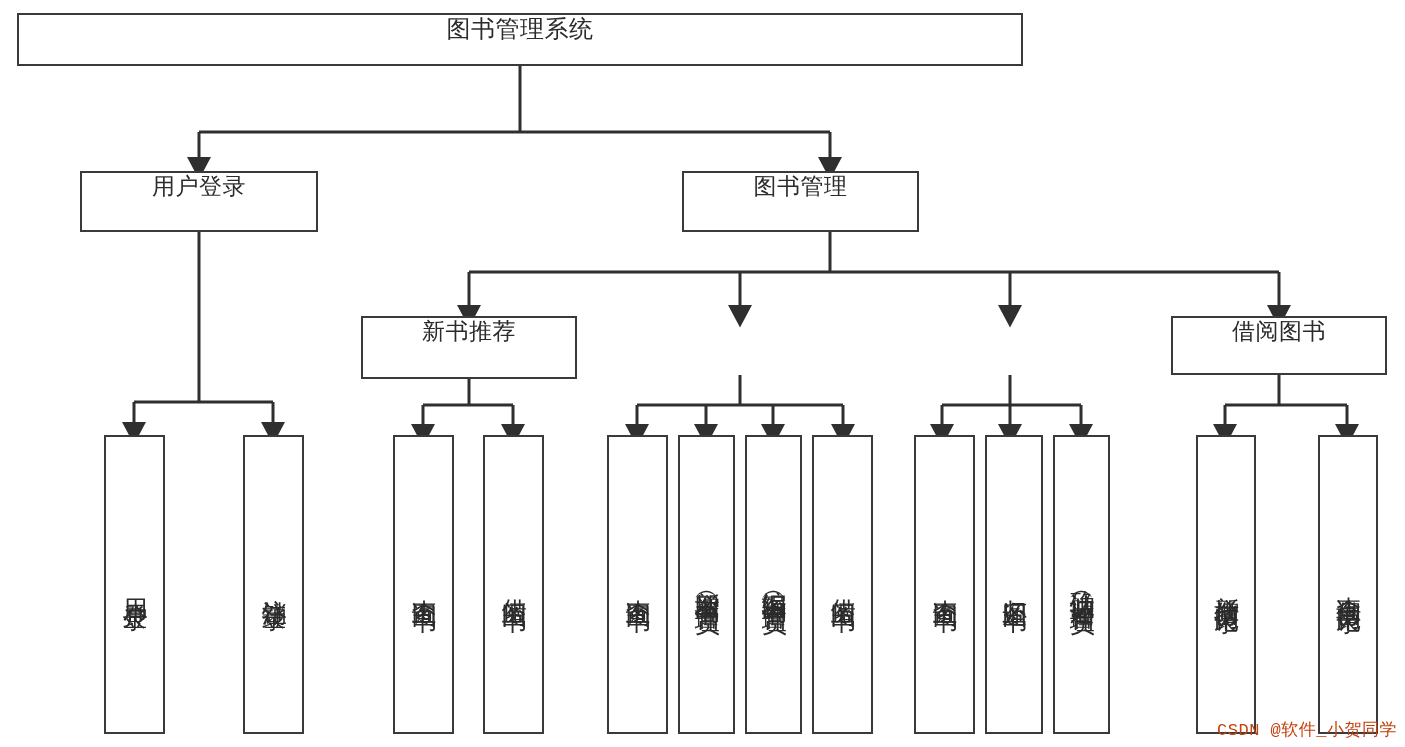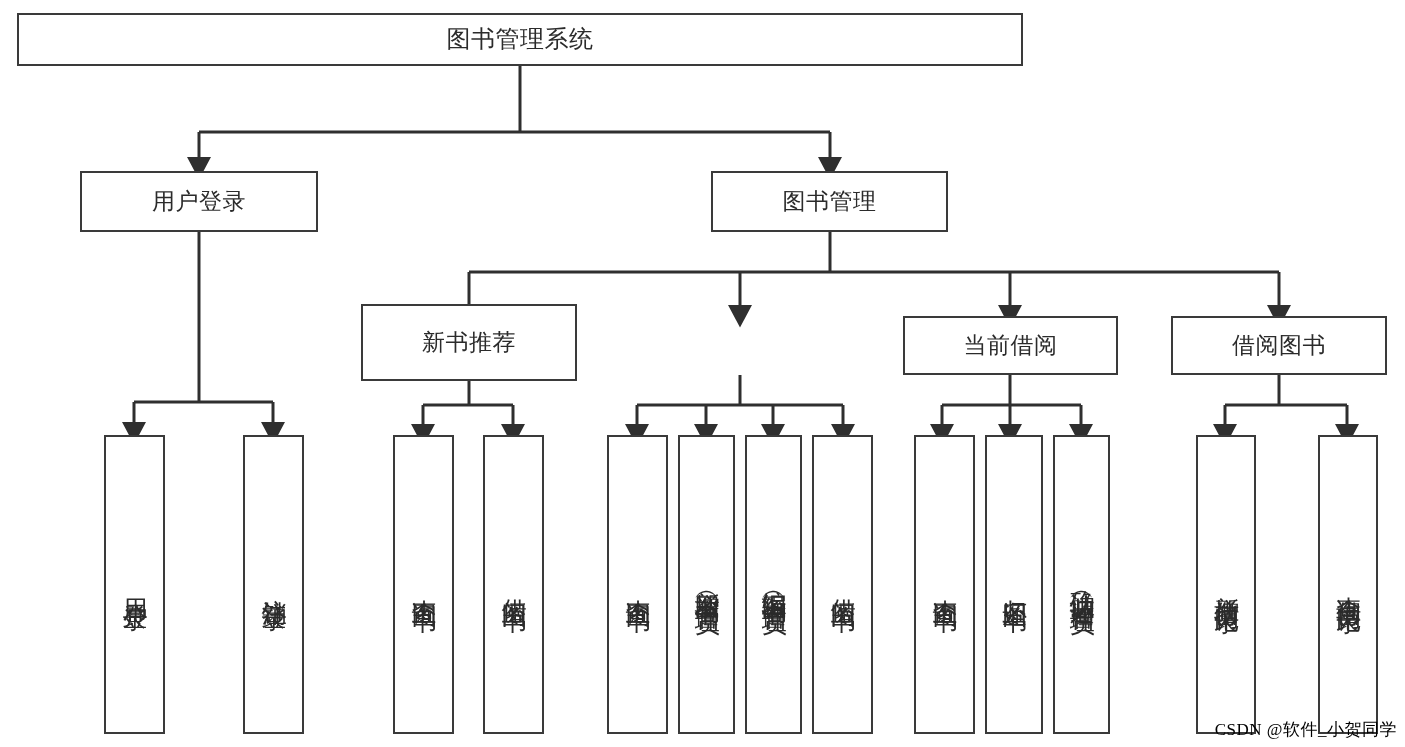--- a/index.html
+++ b/index.html
@@ -25,21 +25,21 @@
     width: 1405px;
     height: 747px;
     pointer-events: none;
   }
   .node {
     position: absolute;
     box-sizing: border-box;
     border: 2.5px solid #3a3a3a;
     background: #ffffff;
     display: flex;
-    align-items: center;
+    align-items: flex-start;
     justify-content: center;
     color: #2b2b2b;
   }
   .node .lbl {
     display: block;
     text-align: center;
     line-height: 1.18;
     letter-spacing: 0.5px;
   }
   
@@ -59,24 +59,24 @@
     font-size: 25px;
     line-height: 1.05;
     letter-spacing: 3px;
     white-space: nowrap;
   }
   .watermark {
     position: absolute;
     right: 8px;
     bottom: 6px;
     font-size: 17px;
-    color: #000000;
+    color: #c2410c;
     letter-spacing: 0.5px;
     white-space: nowrap;
-    font-family: Liberation Serif, serif;
+    font-family: Liberation Mono, monospace;
   }
 </style>
 </head>
 <body>
 
 <div id="canvas">
 
   <svg class="wires" viewBox="0 0 1405 747" xmlns="http://www.w3.org/2000/svg">
     <defs>
       <marker id="arrow" markerWidth="11" markerHeight="11" refX="2.0" refY="4.0" orient="auto" markerUnits="strokeWidth">
@@ -130,32 +130,29 @@
   </svg>
 
   <div class="node horiz root" style="left:17px; top:13px; width:1006px; height:53px;">
     <span class="lbl">图书管理系统</span>
   </div>
 
   <div class="node horiz" style="left:80px; top:171px; width:238px; height:61px;">
     <span class="lbl">用户登录</span>
   </div>
 
-  <div class="node horiz" style="left:711px; top:171px; width:237px; height:61px;">
+  <div class="node horiz" style="left:682px; top:171px; width:237px; height:61px;">
     <span class="lbl">图书管理</span>
   </div>
 
-  <div class="node horiz" style="left:361px; top:304px; width:216px; height:77px;">
+  <div class="node horiz" style="left:361px; top:316px; width:216px; height:63px;">
     <span class="lbl">新书推荐</span>
   </div>
 
 
-  <div class="node horiz" style="left:903px; top:316px; width:215px; height:59px;">
-    <span class="lbl">当前借阅</span>
-  </div>
 
   <div class="node horiz" style="left:1171px; top:316px; width:216px; height:59px;">
     <span class="lbl">借阅图书</span>
   </div>
 
   <div class="node vert" style="left:104px; top:435px; width:61px; height:299px;">
     <span class="lbl">用户登录</span>
   </div>
 
   <div class="node vert" style="left:243px; top:435px; width:61px; height:299px;">

